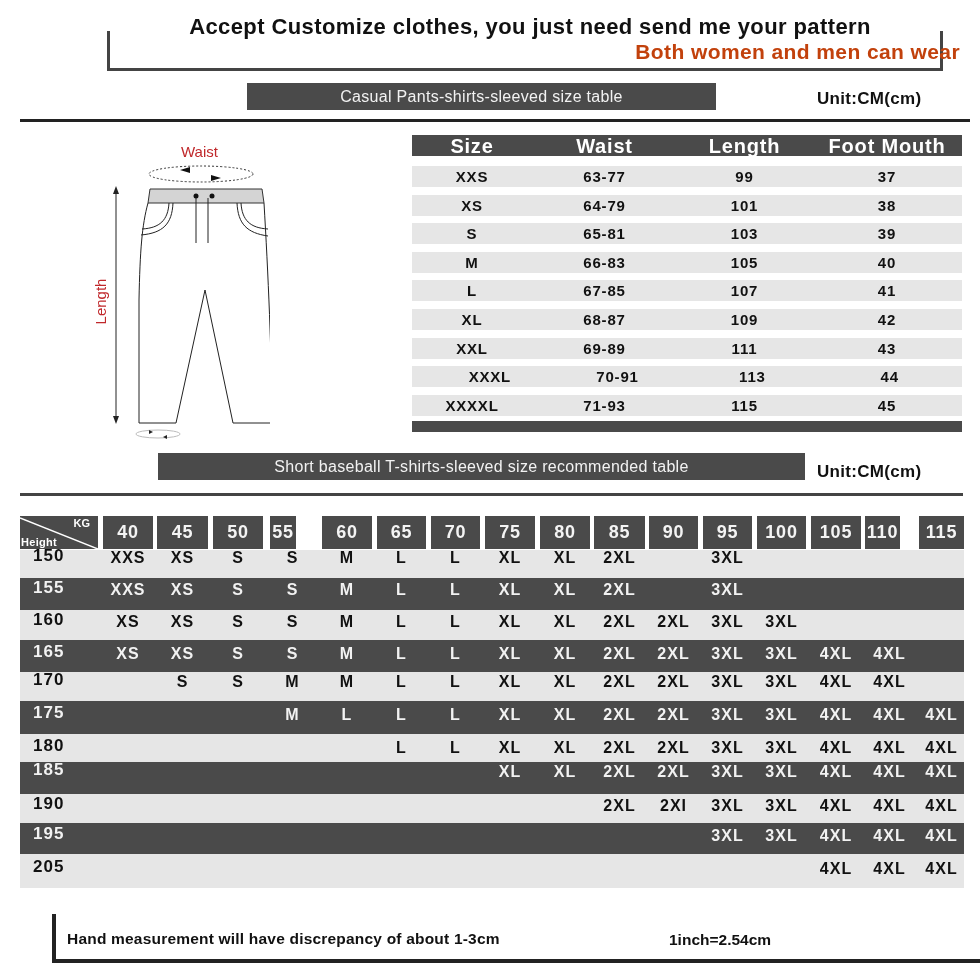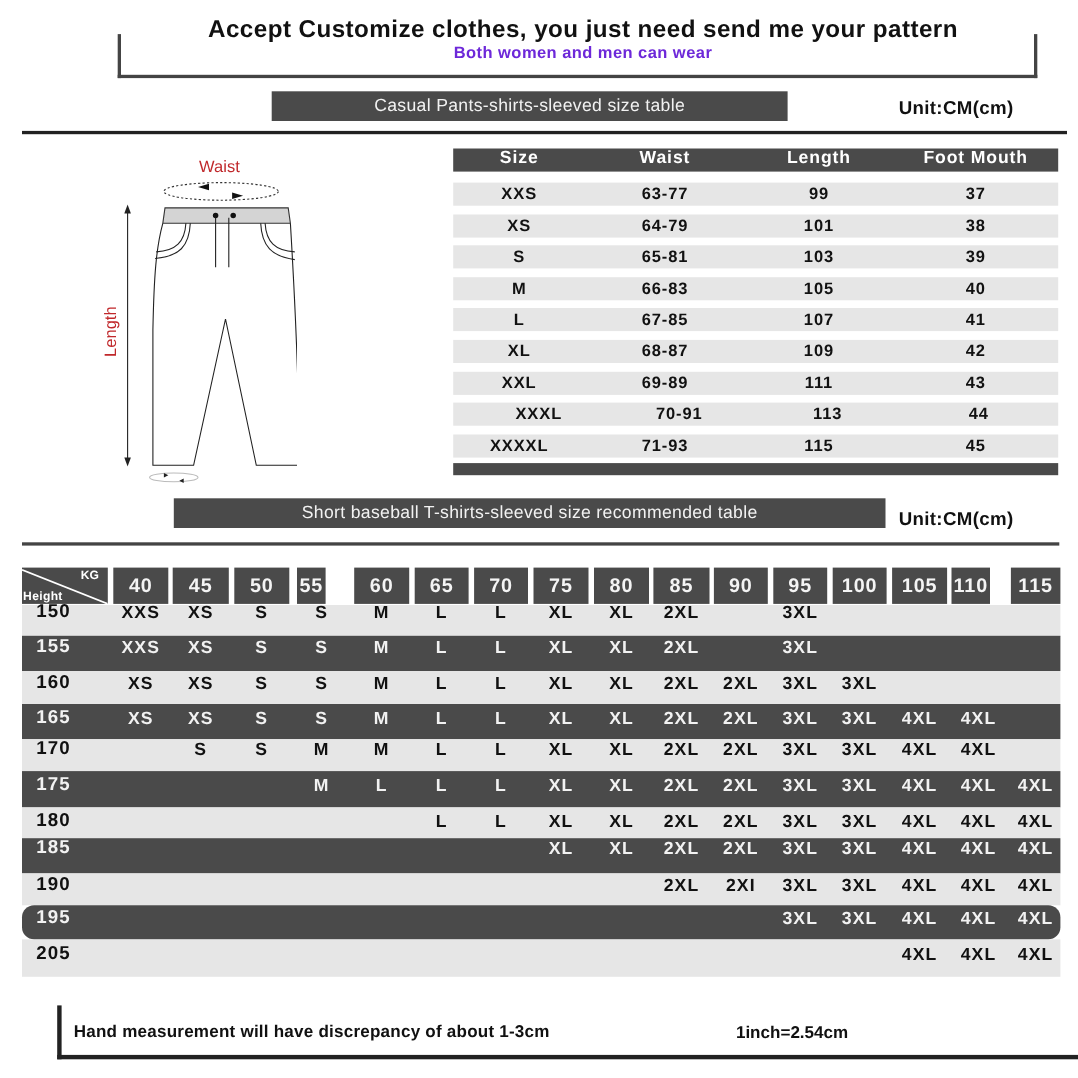--- a/index.html
+++ b/index.html
@@ -4,36 +4,36 @@
 <style>
   * { box-sizing: border-box; margin: 0; padding: 0; }
   html, body { width: 980px; height: 980px; background: #ffffff; overflow: hidden; }
   body { position: relative; font-family: "Liberation Sans", "DejaVu Sans", sans-serif; color: #111; }
   .abs { position: absolute; }
 
   
   .top-bracket { left: 107px; top: 31px; width: 836px; height: 40px;
     border-left: 3px solid #444; border-right: 3px solid #444; border-bottom: 3px solid #444; }
   .top-line1 { left: 100px; top: 14px; width: 860px; text-align: center; font-weight: bold; font-size: 22px; letter-spacing: 0.4px; color: #111; }
-  .top-line2 { left: 100px; top: 40px; width: 860px; text-align: center; font-weight: bold; font-size: 15px; letter-spacing: 0.4px; color: #6d28d9; }
+  .top-line2 { left: 100px; top: 40px; width: 860px; text-align: right; font-weight: bold; font-size: 21px; letter-spacing: 0.4px; color: #c2410c; }
 
   .banner { background: #4a4a4a; color: #f2f2f2; font-weight: normal; text-align: center; letter-spacing: 0.3px; }
   .banner1 { left: 247px; top: 83px; width: 469px; height: 27px; line-height: 27px; font-size: 16px; }
   .banner2 { left: 158px; top: 453px; width: 647px; height: 27px; line-height: 27px; font-size: 16px; }
   .unit { font-weight: bold; font-size: 17px; color: #111; letter-spacing: 0.3px; }
   .unit1 { left: 817px; top: 89px; }
   .unit2 { left: 817px; top: 462px; }
 
   .rule { background: #222; height: 3px; }
   .rule1 { left: 20px; top: 119px; width: 950px; }
   .rule2 { left: 20px; top: 493px; width: 943px; background: #444; }
 
   
   .pt { left: 412px; top: 135px; width: 550px; }
-  .pt-head { display: flex; background: #4a4a4a; height: 21px; color: #fff; font-weight: bold; font-size: 16px; letter-spacing: 0.8px; }
+  .pt-head { display: flex; background: #4a4a4a; height: 21px; color: #fff; font-weight: bold; font-size: 20px; letter-spacing: 0.8px; }
   .pt-head div, .pt-row div { text-align: center; }
   .pt-row { display: flex; background: #e6e6e6; height: 21px; margin-top: 7.6px; font-weight: bold; font-size: 15px; align-items: center; letter-spacing: 0.8px; }
   .pt-row:first-of-type { margin-top: 10px; }
   .c1 { width: 120px; } .c2 { width: 145px; } .c3 { width: 135px; } .c4 { width: 150px; }
   .pt-foot { left: 412px; top: 421px; width: 550px; height: 11px; background: #4a4a4a; }
 
   
   .waist-label { left: 181px; top: 143px; color: #c0282b; font-size: 15px; }
   .length-label { left: 78px; top: 293px; color: #c0282b; font-size: 15px; transform: rotate(-90deg); transform-origin: center; }
 
@@ -317,21 +317,21 @@
       <div class="st-row light" style="position: absolute; top: 278px; height: 29px;">
         <div class="h" style="top: 0px;">190</div>
         <div class="v" style="left: 574px; width: 51px; top: 3px;">2XL</div>
         <div class="v" style="left: 629px; width: 49px; top: 3px;">2XI</div>
         <div class="v" style="left: 683px; width: 49px; top: 3px;">3XL</div>
         <div class="v" style="left: 737px; width: 49px; top: 3px;">3XL</div>
         <div class="v" style="left: 791px; width: 50px; top: 3px;">4XL</div>
         <div class="v" style="left: 845px; width: 49px; top: 3px;">4XL</div>
         <div class="v" style="left: 899px; width: 45px; top: 3px;">4XL</div>
       </div>
-      <div class="st-row dark" style="position: absolute; top: 307px; height: 31px; border-radius: 11px;">
+      <div class="st-row dark" style="position: absolute; top: 307px; height: 31px;">
         <div class="h" style="top: 1px;">195</div>
         <div class="v" style="left: 683px; width: 49px; top: 4px;">3XL</div>
         <div class="v" style="left: 737px; width: 49px; top: 4px;">3XL</div>
         <div class="v" style="left: 791px; width: 50px; top: 4px;">4XL</div>
         <div class="v" style="left: 845px; width: 49px; top: 4px;">4XL</div>
         <div class="v" style="left: 899px; width: 45px; top: 4px;">4XL</div>
       </div>
       <div class="st-row light" style="position: absolute; top: 338px; height: 34px;">
         <div class="h" style="top: 3px;">205</div>
         <div class="v" style="left: 791px; width: 50px; top: 6px;">4XL</div>

